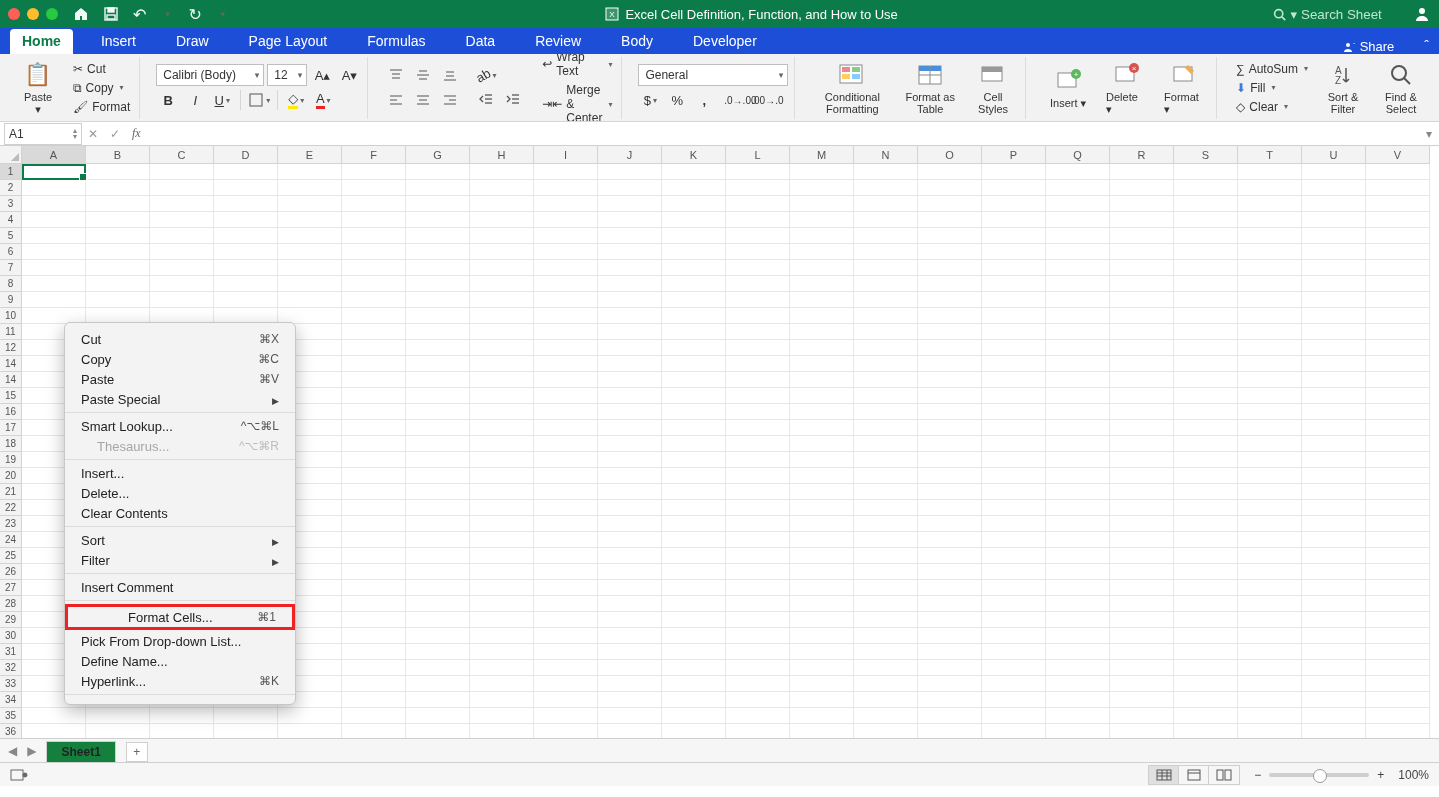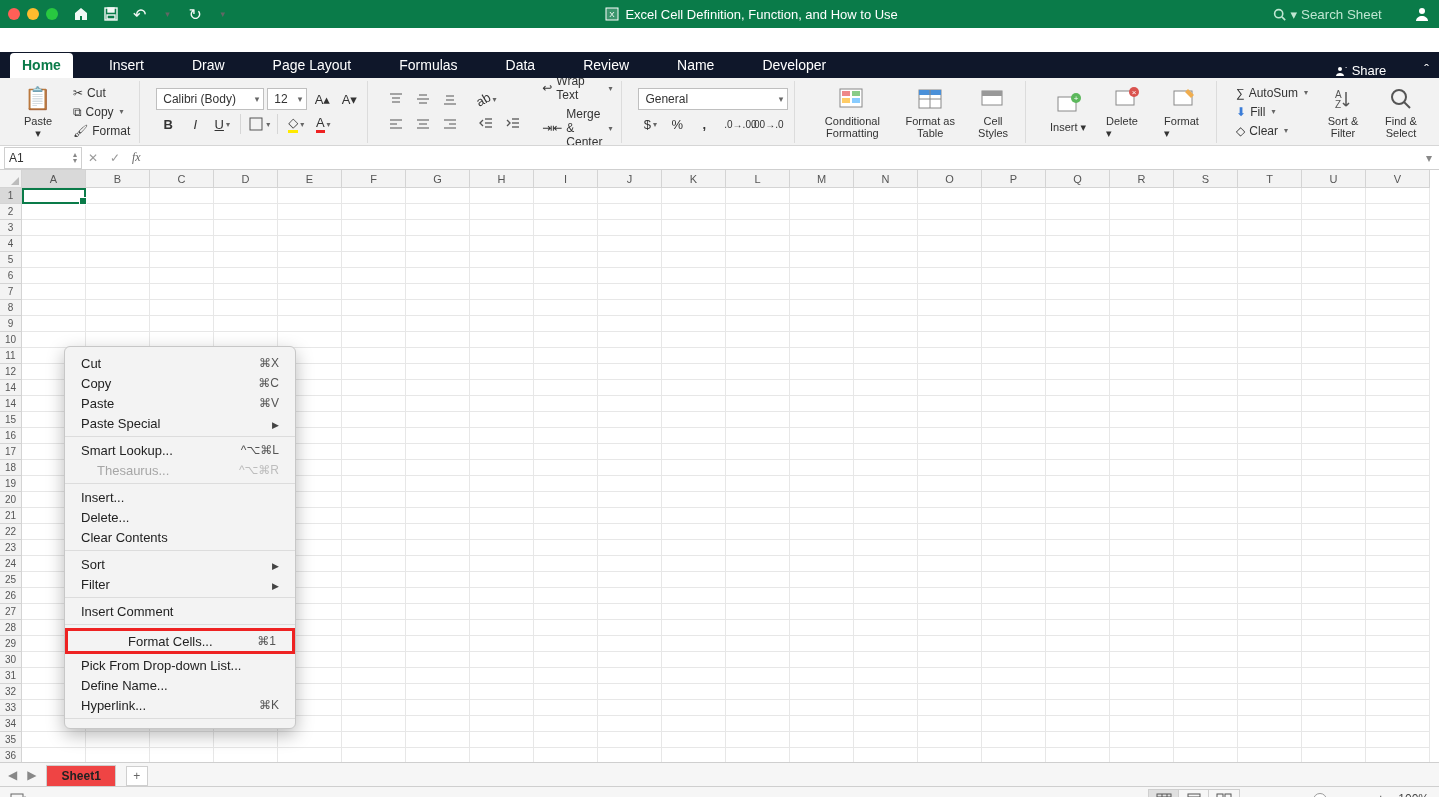--- a/index.html
+++ b/index.html
@@ -14,21 +14,21 @@
 .tr-grn { background:#28c840; }
 .tb-icons { display:flex; gap:14px; align-items:center; color:#fff; opacity:.95; }
 .tb-icons svg, .tb-icons span.glyph { width:16px; height:16px; }
 .titlebar-title { flex:1; text-align:center; font-size:13px; font-weight:400; display:flex; align-items:center; justify-content:center; gap:6px;}
 .titlebar-right { display:flex; align-items:center; gap:12px; }
 .search-sheet { display:flex; align-items:center; gap:4px; color:#bfe6d2; font-size:13px;}
 .search-sheet input { background:transparent; border:none; color:#bfe6d2; width:100px; outline:none; }
 .search-sheet input::placeholder{ color:#bfe6d2; }
 
 
-.ribbon-tabs { height:26px; background:#0f172a; display:flex; align-items:flex-end; padding:0 10px; color:#fff; font-size:14px; gap:24px;margin-top:24px;}
+.ribbon-tabs { height:26px; background:#1d4ed8; display:flex; align-items:flex-end; padding:0 10px; color:#fff; font-size:14px; gap:16px;}
 .ribbon-tabs .tab { padding:4px 12px 5px; cursor:pointer; }
 .ribbon-tabs .tab.active { background:#fff; color:#0a7b49; border-radius:4px 4px 0 0; font-weight:600;}
 .ribbon-tabs .spacer { flex:1; }
 .ribbon-tabs .share { display:flex; align-items:center; gap:5px; font-size:13px;}
 .ribbon-tabs .collapse { margin-left:14px; font-size:14px; }
 
 
 .ribbon { height:68px; background:#f2f2f2; border-bottom:1px solid #d6d6d6; display:flex; align-items:center; padding:4px 6px; gap:10px; overflow:hidden;}
 .grp { display:flex; align-items:stretch; gap:6px; padding:0 6px; border-right:1px solid #dcdcdc; height:62px; }
 .grp:last-child{border-right:none;}
@@ -77,21 +77,21 @@
 .ctxmenu .mi .sc { color:#555; font-size:12px;}
 .ctxmenu .mi.disabled .sc { color:#bdbdbd;}
 .ctxmenu .mi .ar::after{ content:"▶"; font-size:9px; color:#444;}
 .ctxmenu hr { border:none; border-top:1px solid #dcdcdc; margin:3px 0;}
 .ctxmenu .highlight-box { border:3px solid #e22; margin:1px 0;}
 .ctxmenu .highlight-box .mi { background:transparent;margin-left:44px; }
 
 
 .sheettabs { height:24px; border-top:1px solid #cfcfcf; background:#f6f6f6; display:flex; align-items:center; padding:0 8px; gap:10px; font-size:12px;}
 .sheettabs .navbtn { color:#888; cursor:pointer; }
-.sheettabs .stab { background:#ef4444; border:1px solid #cfcfcf; border-bottom:none; padding:3px 14px; font-weight:600; color:#222; position:relative; top:1px;}
+.sheettabs .stab { background:#15803d; border:1px solid #cfcfcf; border-bottom:none; padding:3px 14px; font-weight:600; color:#222; position:relative; top:1px;}
 .sheettabs .addtab { border:1px solid #cfcfcf; width:22px; height:20px; display:flex; align-items:center; justify-content:center; cursor:pointer; color:#666; background:#fff; position:relative; top:1px;}
 
 
 .statusbar { height:24px; border-top:1px solid #cfcfcf; background:#f6f6f6; display:flex; align-items:center; justify-content:space-between; padding:0 10px; font-size:12px; color:#444;}
 .statusbar .right { display:flex; align-items:center; gap:14px;}
 .viewbtns { display:flex; border:1px solid #cfcfcf;}
 .viewbtns span { width:30px; height:18px; display:flex; align-items:center; justify-content:center; border-right:1px solid #cfcfcf; cursor:pointer;}
 .viewbtns span:last-child{border-right:none;}
 .viewbtns span.active{ background:#e0e0e0;}
 .zoomslider { display:flex; align-items:center; gap:8px;}
@@ -149,21 +149,21 @@
 </div>
 
 <div class="ribbon-tabs">
   <span class="tab active">Home</span>
   <span class="tab">Insert</span>
   <span class="tab">Draw</span>
   <span class="tab">Page Layout</span>
   <span class="tab">Formulas</span>
   <span class="tab">Data</span>
   <span class="tab">Review</span>
-  <span class="tab">Name</span>
+  <span class="tab">Body</span>
   <span class="tab">Developer</span>
   <span class="spacer"></span>
   <span class="share">
     <svg width="14" height="14" viewBox="0 0 14 14" fill="#fff">
         <circle cx="7" cy="5" r="2"></circle>
         <path d="M3 12c0-2 2-3 4-3s4 1 4 3z"></path>
         <text x="12" y="6" font-size="8" fill="#fff">+</text>
       </svg>
     <span>Share</span>
   </span>

